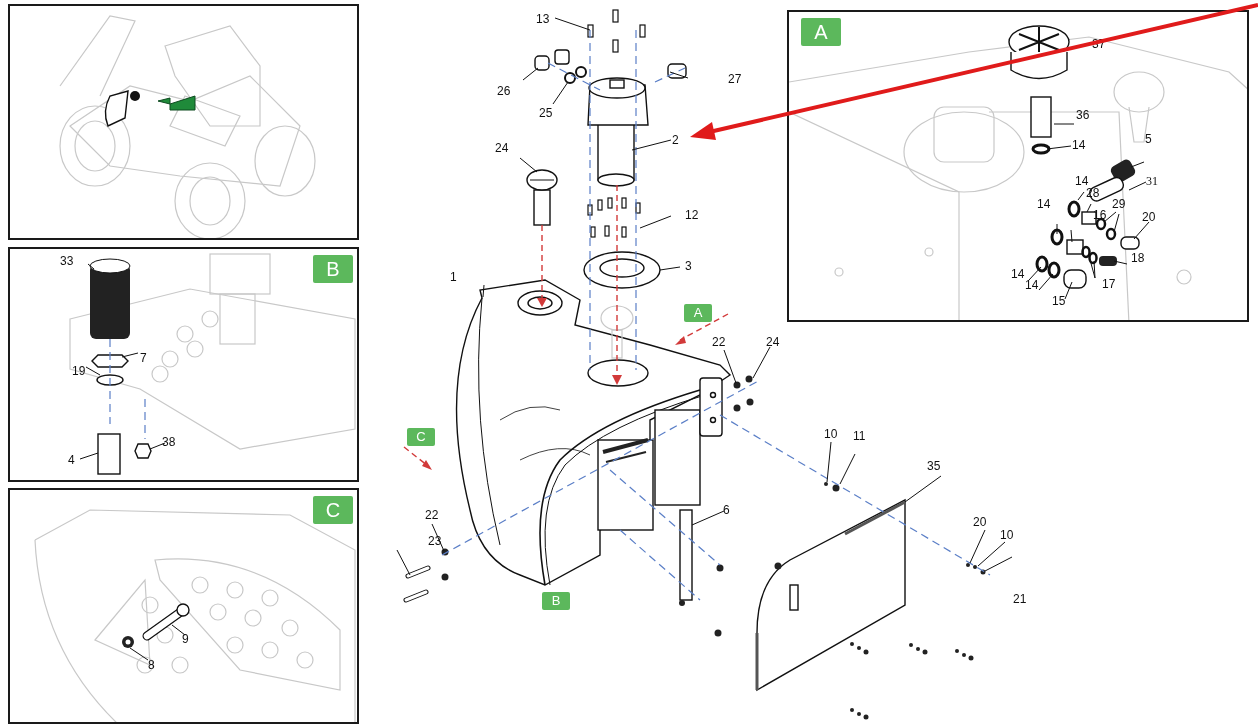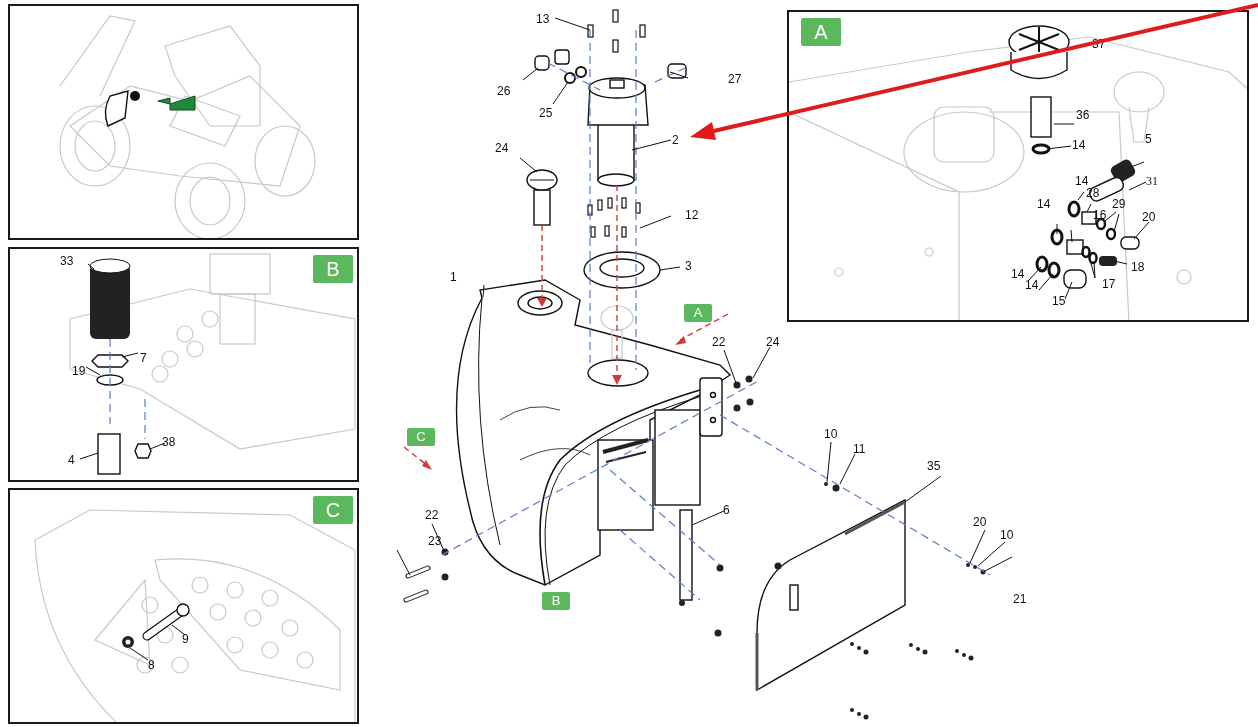--- a/index.html
+++ b/index.html
@@ -154,21 +154,21 @@
   <div class="lbl" style="left:287px;top:97px;">36</div>
   <div class="lbl" style="left:283px;top:127px;">14</div>
   <div class="lbl" style="left:356px;top:121px;">5</div>
   <div class="lbl" style="left:357px;top:163px;font-family:Liberation Serif, serif;">31</div>
   <div class="lbl" style="left:286px;top:163px;">14</div>
   <div class="lbl" style="left:297px;top:175px;">28</div>
   <div class="lbl" style="left:323px;top:186px;">29</div>
   <div class="lbl" style="left:248px;top:186px;">14</div>
   <div class="lbl" style="left:265px;top:197px;margin-left:39px;">16</div>
   <div class="lbl" style="left:353px;top:199px;">20</div>
-  <div class="lbl" style="left:342px;top:240px;margin-top:9px;">18</div>
+  <div class="lbl" style="left:342px;top:240px;">18</div>
   <div class="lbl" style="left:222px;top:256px;">14</div>
   <div class="lbl" style="left:236px;top:267px;">14</div>
   <div class="lbl" style="left:297px;top:266px;padding-left:16px;">17</div>
   <div class="lbl" style="left:263px;top:283px;">15</div>
 </div>
 
 <svg width="1258" height="727">
 
   <g>
     <path d="M482 298 Q438 380 470 510 Q480 560 520 575 L545 585 L600 555 L600 530 L650 505 L650 420 L700 395 L730 375 L720 365 L650 345 L575 325 L580 300 L545 280 L480 290 Z" class="ink"></path>
@@ -315,20 +315,20 @@
 <div class="lbl" style="left:539px;top:107px;">25</div>
 <div class="lbl" style="left:728px;top:73px;">27</div>
 <div class="lbl" style="left:672px;top:134px;">2</div>
 <div class="lbl" style="left:495px;top:142px;">24</div>
 <div class="lbl" style="left:685px;top:209px;">12</div>
 <div class="lbl" style="left:685px;top:260px;">3</div>
 <div class="lbl" style="left:450px;top:271px;">1</div>
 <div class="lbl" style="left:712px;top:336px;">22</div>
 <div class="lbl" style="left:766px;top:336px;">24</div>
 <div class="lbl" style="left:824px;top:428px;">10</div>
-<div class="lbl" style="left:853px;top:443px;">11</div>
+<div class="lbl" style="left:853px;top:430px;">11</div>
 <div class="lbl" style="left:927px;top:460px;">35</div>
 <div class="lbl" style="left:723px;top:504px;">6</div>
 <div class="lbl" style="left:425px;top:509px;">22</div>
 <div class="lbl" style="left:380px;top:535px;margin-left:48px;">23</div>
 <div class="lbl" style="left:973px;top:516px;">20</div>
 <div class="lbl" style="left:1000px;top:529px;">10</div>
 <div class="lbl" style="left:1013px;top:553px;margin-top:40px;">21</div>
 
 </body></html>

